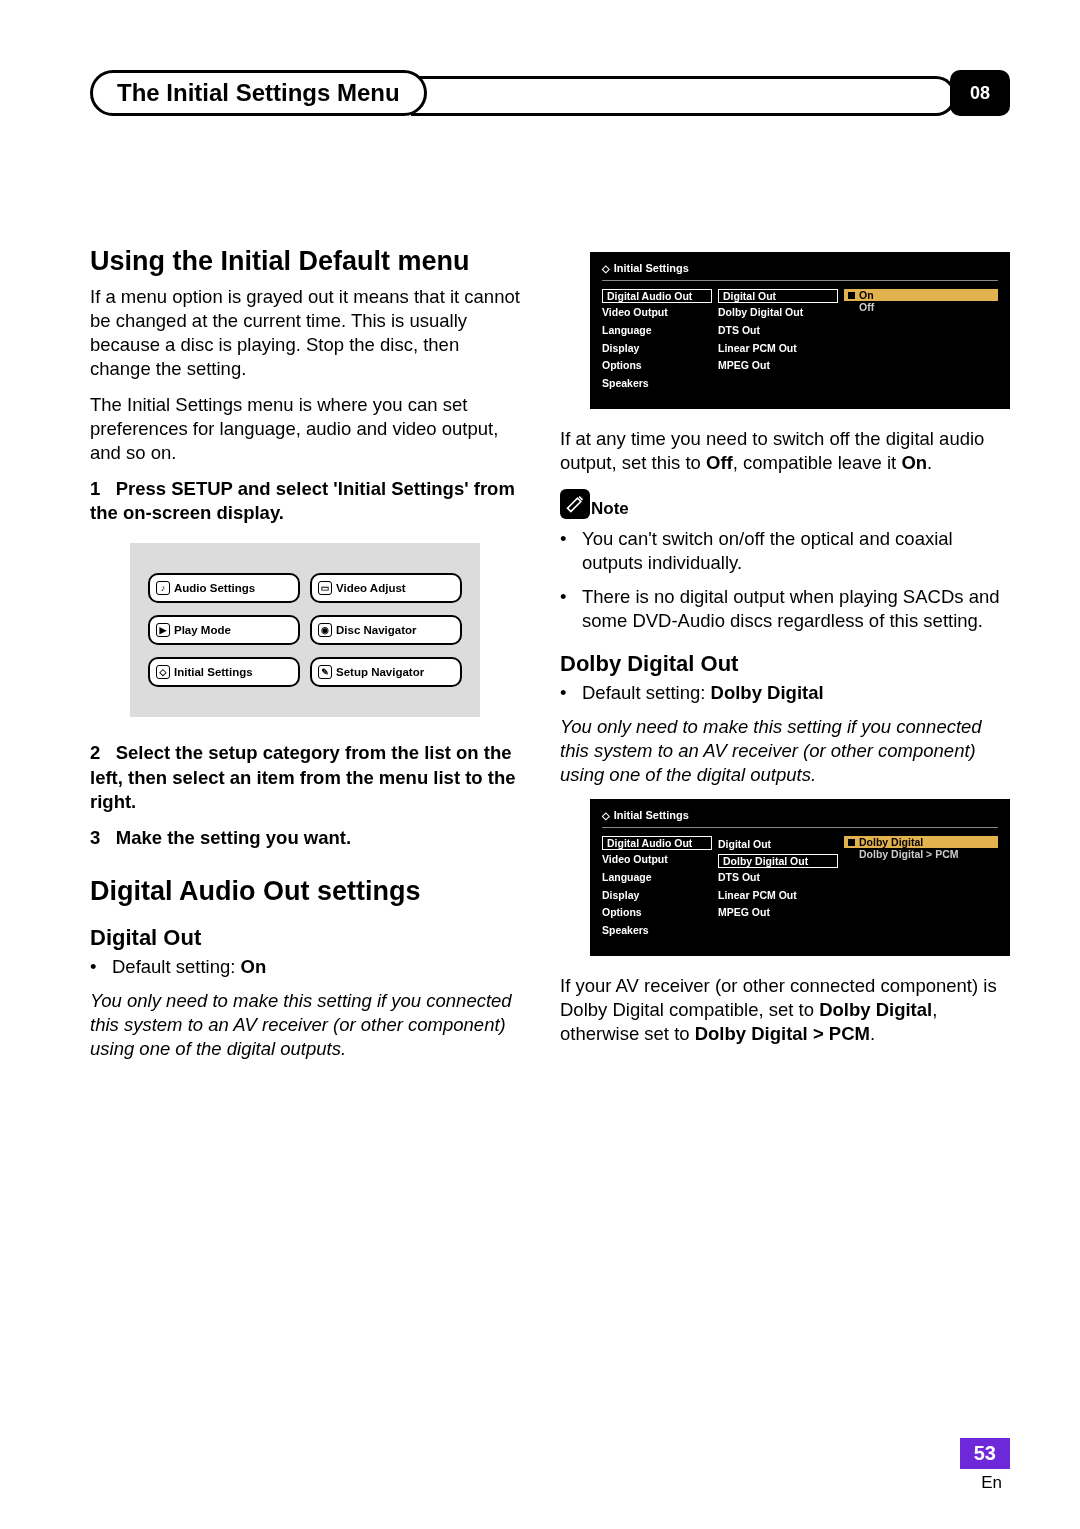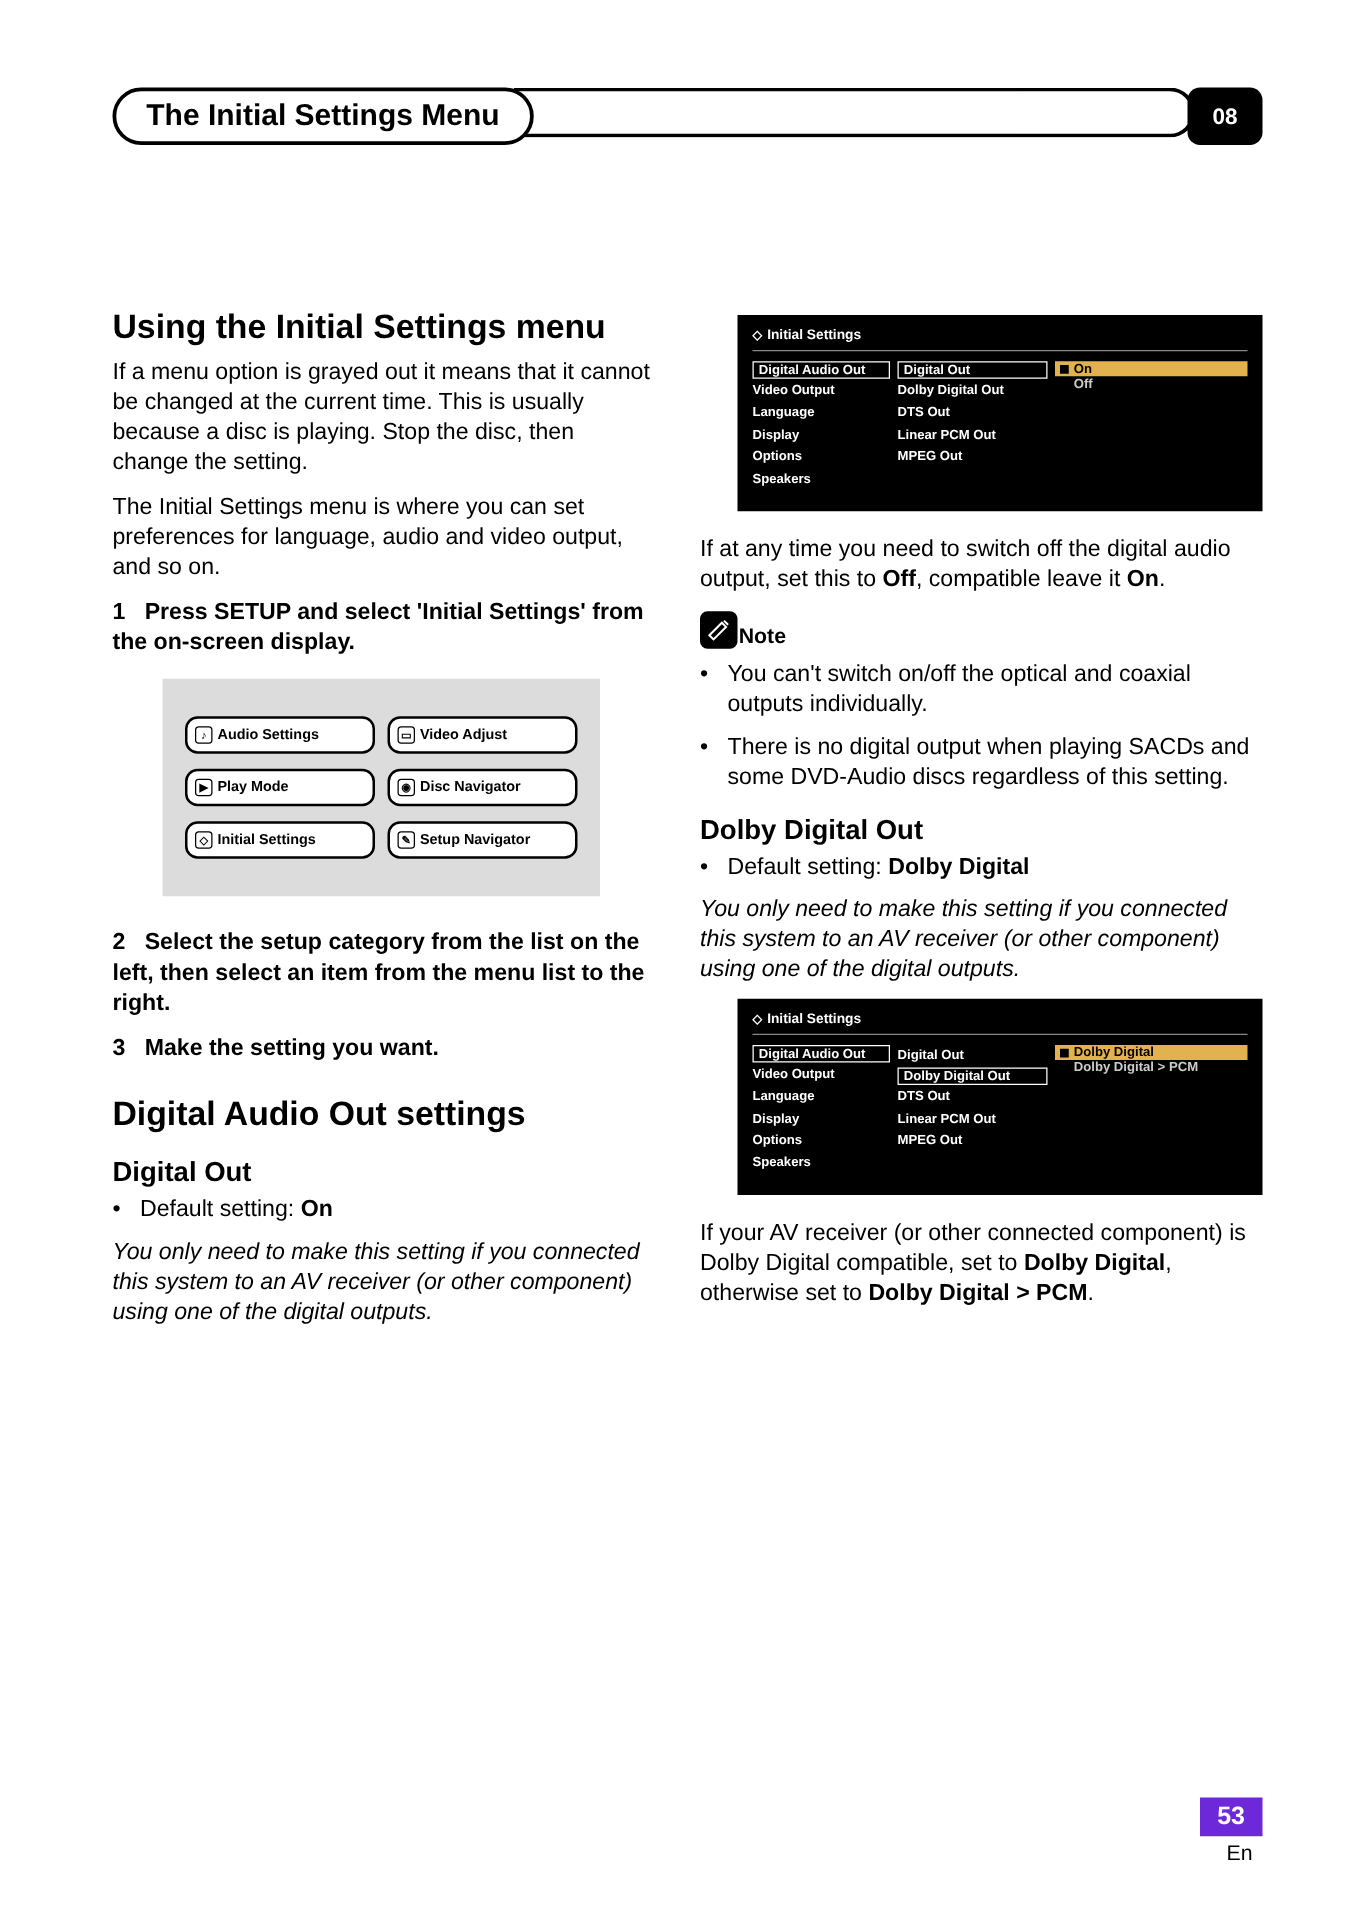--- a/index.html
+++ b/index.html
@@ -5,21 +5,21 @@
   * { box-sizing: border-box; margin: 0; padding: 0; }
   body {
     width: 1080px;
     height: 1529px;
     background: #fff;
     font-family: Arial, Helvetica, sans-serif;
     color: #000;
     position: relative;
     padding: 70px 70px 40px 90px;
   }
-  .header { display: flex; align-items: flex-start; gap: 4px; margin-bottom: 130px; }
+  .header { display: flex; align-items: flex-end; gap: 4px; margin-bottom: 130px; }
   .header-title {
     border: 3px solid #000;
     border-radius: 40px;
     padding: 6px 24px;
     font-weight: bold;
     font-size: 24px;
     position: relative;
     z-index: 2;
     background: #fff;
   }
@@ -133,21 +133,21 @@
 
 <div class="header">
   <div class="header-title">The Initial Settings Menu</div>
   <div class="header-line"></div>
   <div class="chapter-badge">08</div>
 </div>
 
 <div class="columns">
 
   <div class="col">
-    <h1>Using the Initial Settings menu</h1>
+    <h1>Using the Initial Default menu</h1>
     <p>If a menu option is grayed out it means that it cannot be changed at the current time. This is usually because a disc is playing. Stop the disc, then change the setting.</p>
     <p>The Initial Settings menu is where you can set preferences for language, audio and video output, and so on.</p>
 
     <p class="step">
       <b><span>1</span>&nbsp;&nbsp;&nbsp;<span>Press SETUP and select 'Initial Settings' from the on-screen display.</span></b>
     </p>
 
     <div class="menu-grid">
       <div class="menu-btn">
           <span class="ic">♪</span>

